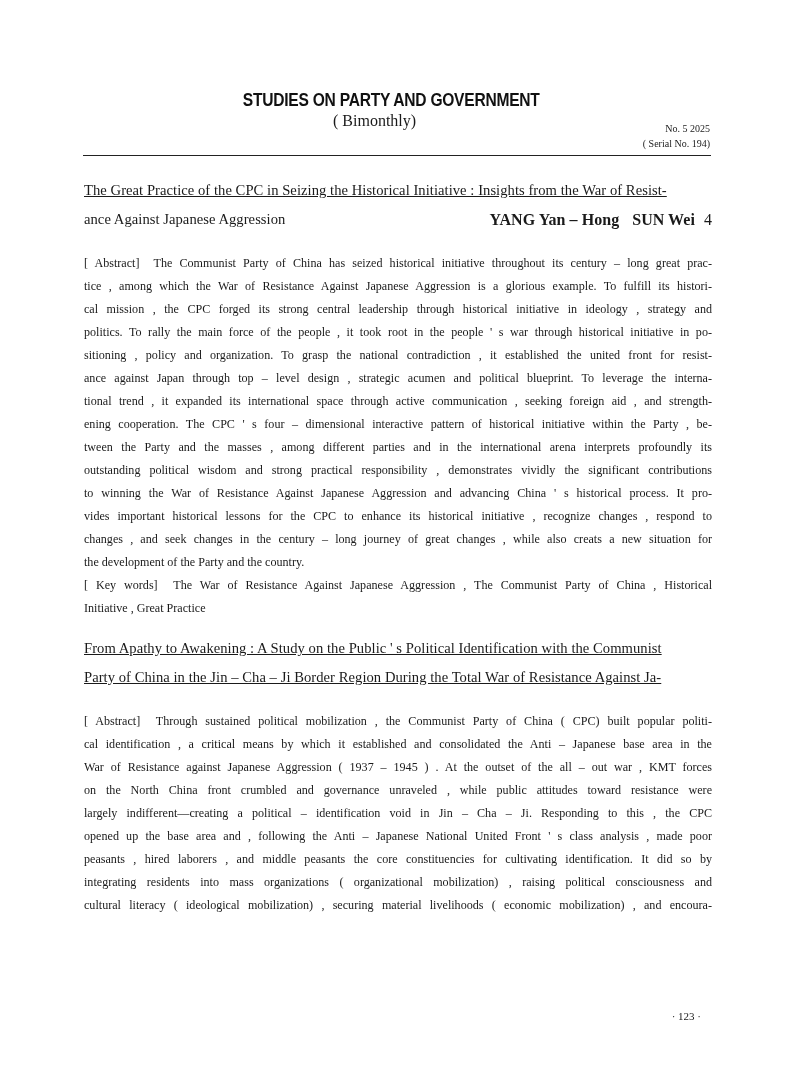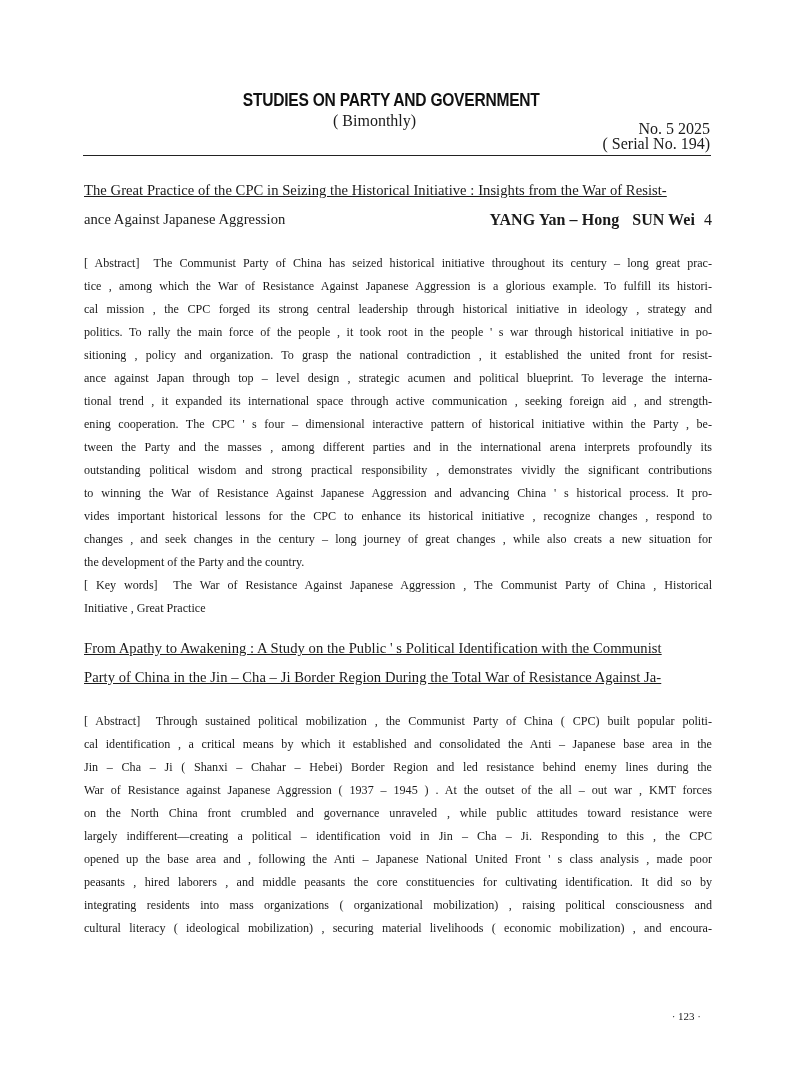--- a/index.html
+++ b/index.html
@@ -2,21 +2,21 @@
 <html><head>
   <meta charset="utf-8">
   <style>
     html, body { margin: 0; padding: 0; background: #ffffff; }
     body { width: 793px; height: 1077px; position: relative; overflow: hidden;
            font-family: "Liberation Serif", "DejaVu Serif", serif; color: #1a1a1a; }
     .journal-title { position: absolute; top: 89px; left: 0; width: 793px; text-align: center;
            font-family: "Liberation Sans", "DejaVu Sans", sans-serif; font-weight: bold;
            font-size: 19px; letter-spacing: -0.3px; transform: scaleX(0.82); transform-origin: 367px 0; color: #111; }
     .frequency { position: absolute; top: 112px; left: 333px; font-size: 16px; }
-    .issue { position: absolute; top: 121px; right: 83px; text-align: right; font-size: 16px; line-height: 15px; }
+    .issue { position: absolute; top: 121px; right: 83px; text-align: right; font-size: 10px; line-height: 15px; }
     .rule { position: absolute; top: 155px; left: 83px; width: 628px; height: 0; border-top: 1.3px solid #222; }
     .article { position: absolute; left: 84px; width: 628px; }
     .art-title { font-size: 14.6px; line-height: 29px; letter-spacing: 0.05px; }
     .title-line { display: block; white-space: nowrap; text-decoration: underline; }
     .last-line { display: flex; justify-content: space-between; white-space: nowrap; }
     .byline { font-family: "Liberation Serif", serif; font-weight: bold; font-size: 16px; }
     .byline .page { font-weight: normal; margin-left: 9px; }
     .byline .author + .author { margin-left: 13px; }
     .abstract { font-size: 12.1px; line-height: 23px; margin-top: 18px; }
     .line { display: block; white-space: nowrap; text-align: justify; text-align-last: justify; }
@@ -67,21 +67,20 @@
 </div>
 
 <div class="article" style="top:634px;">
   <div class="art-title">
     <span class="title-line">From Apathy to Awakening : A Study on the Public ' s Political Identification with the Communist</span>
     <span class="title-line">Party of China in the Jin – Cha – Ji Border Region During the Total War of Resistance Against Ja-</span>
   </div>
   <div class="abstract">
     <span class="line"><span>[ Abstract]</span>&nbsp; <span>Through sustained political mobilization , the Communist Party of China ( CPC)  built popular politi-</span></span>
     <span class="line">cal identification , a critical means by which it established and consolidated the Anti – Japanese base area in the</span>
-    <span class="line">Jin – Cha – Ji ( Shanxi  –  Chahar  –  Hebei)  Border Region and led resistance behind enemy lines during the</span>
     <span class="line">War of Resistance against Japanese Aggression ( 1937  –  1945 ) .  At the outset of the all – out war , KMT forces</span>
     <span class="line">on the North China front crumbled and governance unraveled , while public attitudes toward resistance were</span>
     <span class="line">largely indifferent—creating a political – identification void in Jin – Cha – Ji.  Responding to this , the CPC</span>
     <span class="line">opened up the base area and , following the Anti – Japanese National United Front ' s class analysis , made poor</span>
     <span class="line">peasants , hired laborers , and middle peasants the core constituencies for cultivating identification.  It did so by</span>
     <span class="line">integrating residents into mass organizations ( organizational mobilization) , raising political consciousness and</span>
     <span class="line">cultural literacy ( ideological mobilization) , securing material livelihoods ( economic mobilization) , and encoura-</span>
   </div>
 </div>
 

